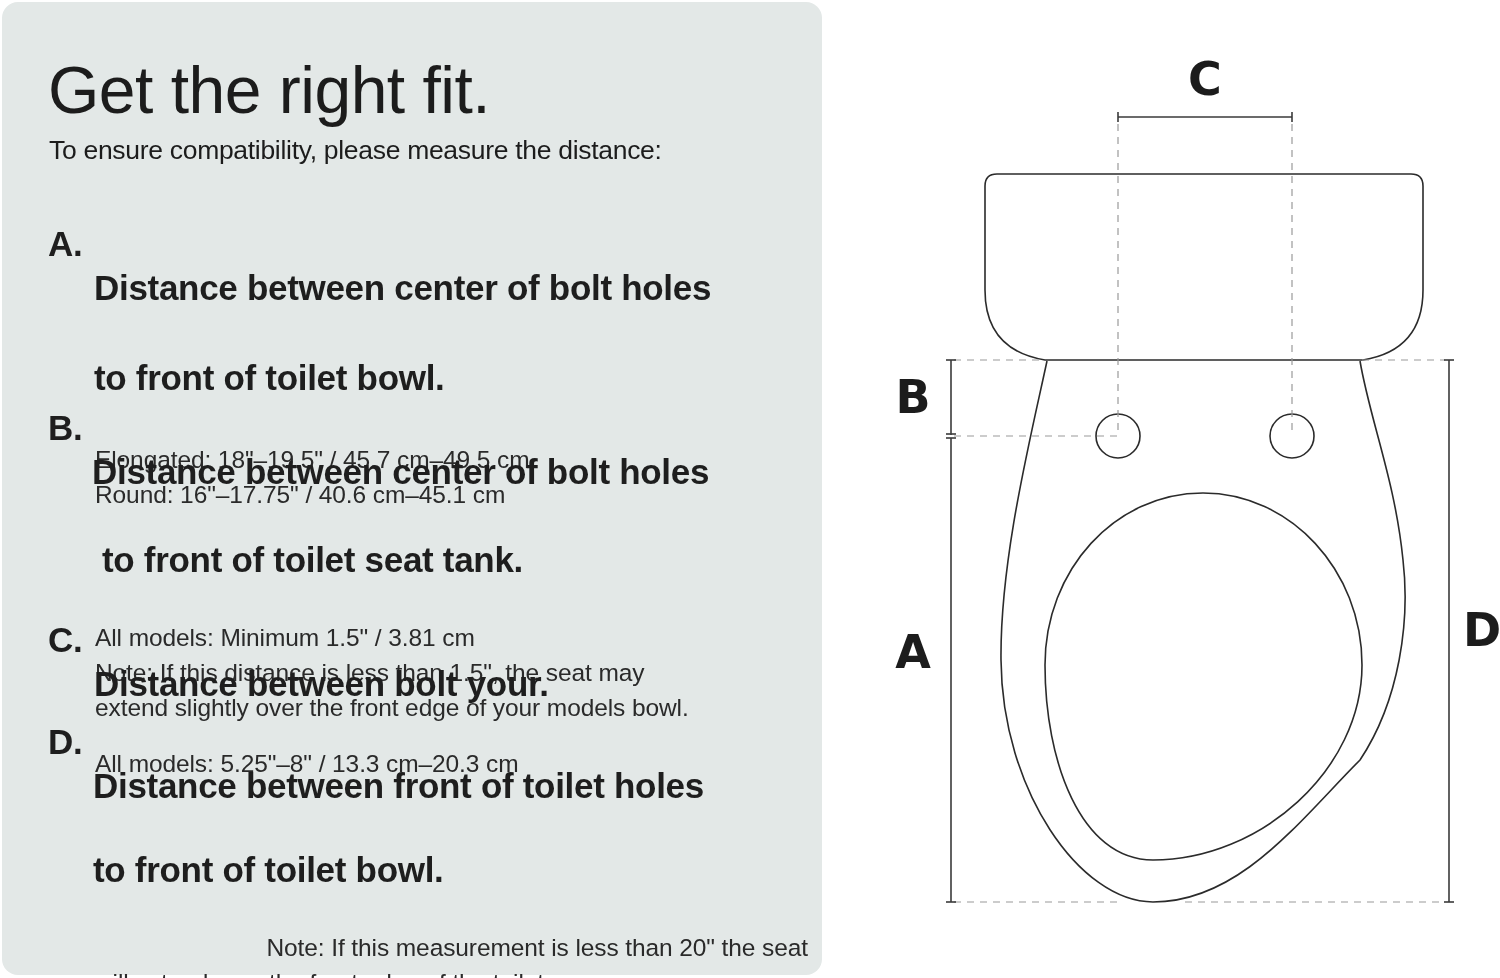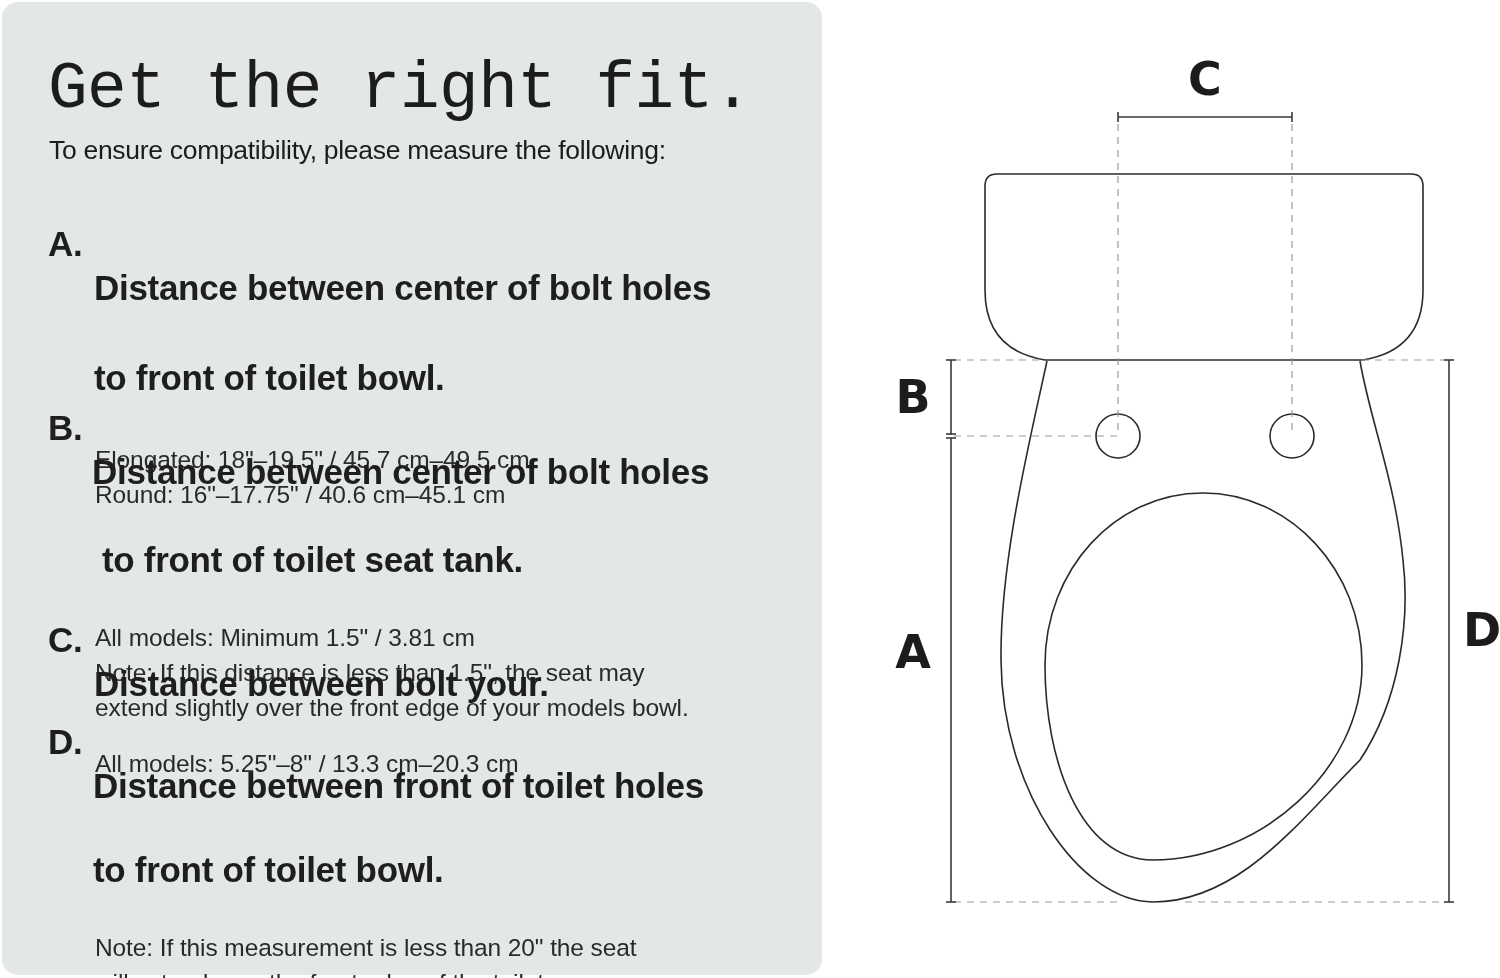--- a/index.html
+++ b/index.html
@@ -6,21 +6,21 @@
     html, body { width: 1500px; height: 978px; background: #ffffff; overflow: hidden; }
     body { position: relative; font-family: "Liberation Sans", "DejaVu Sans", sans-serif; color: #1a1a1a; }
 
     .panel {
       position: absolute; left: 2px; top: 2px; width: 820px; height: 973px;
       background: #e3e8e7; border-radius: 16px;
     }
     .title {
       position: absolute; left: 48px; top: 50px;
       font-size: 66px; font-weight: 400; letter-spacing: -0.5px; color: #1c1c1c;
-      line-height: 80px; white-space: nowrap; font-family: Liberation Mono, monospace;
+      line-height: 80px; white-space: nowrap;
     }
     .subtitle {
       position: absolute; left: 49px; top: 135px;
       font-size: 26.5px; font-weight: 400; color: #1c1c1c; white-space: nowrap;
       letter-spacing: -0.3px;
     }
     .section { position: absolute; left: 48px; width: 760px; }
     .heading {
       display: flex; font-size: 35px; font-weight: 700; color: #1e1e1e;
       line-height: 44px; letter-spacing: -0.3px;
@@ -39,21 +39,21 @@
       position: absolute; font-size: 46px; font-weight: 700; color: #1c1c1c;
       font-family: "DejaVu Sans", sans-serif; line-height: 46px; text-align: center; width: 50px;
     }
   </style>
 </head>
 <body>
 
 <div class="panel"></div>
 
 <div class="title">Get the right fit.</div>
-<div class="subtitle">To ensure compatibility, please measure the following:</div>
+<div class="subtitle">To ensure compatibility, please measure the distance:</div>
 
 <div class="section" style="top:222px;">
   <div class="heading">
     <span class="letter">A.</span>
     <div class="htext">
       <span>Distance between center of bolt holes</span>
       <span style="margin-top:2px;">to front of toilet bowl.</span>
     </div>
   </div>
   <div class="detail" style="margin-top:-2px;">Elongated: 18"–19.5" / 45.7 cm–49.5 cm</div>
@@ -84,21 +84,21 @@
 </div>
 
 <div class="section" style="top:720px;">
   <div class="heading">
     <span class="letter" style="width:45px;">D.</span>
     <div class="htext">
       <span>Distance between front of toilet holes</span>
       <span style="margin-top:-4px;">to front of toilet bowl.</span>
     </div>
   </div>
-  <div class="detail" style="margin-top:-6px;">Note: If this measurement is less than 20" the seat</div>
+  <div class="detail" style="margin-top:-6px;text-align:right;">Note: If this measurement is less than 20" the seat</div>
   <div class="detail">will extend over the front edge of the toilet.</div>
 
 </div>
 
 <div class="diagram">
   <svg width="640" height="978" viewBox="860 0 640 978">
     <g fill="none" stroke="#2b2b2b" stroke-width="1.6">
 
       <path d="M 997 174 L 1411 174 Q 1423 174 1423 186 L 1423 290
         Q 1423 350 1363 360 L 1045 360 Q 985 350 985 290 L 985 186 Q 985 174 997 174 Z"></path>

